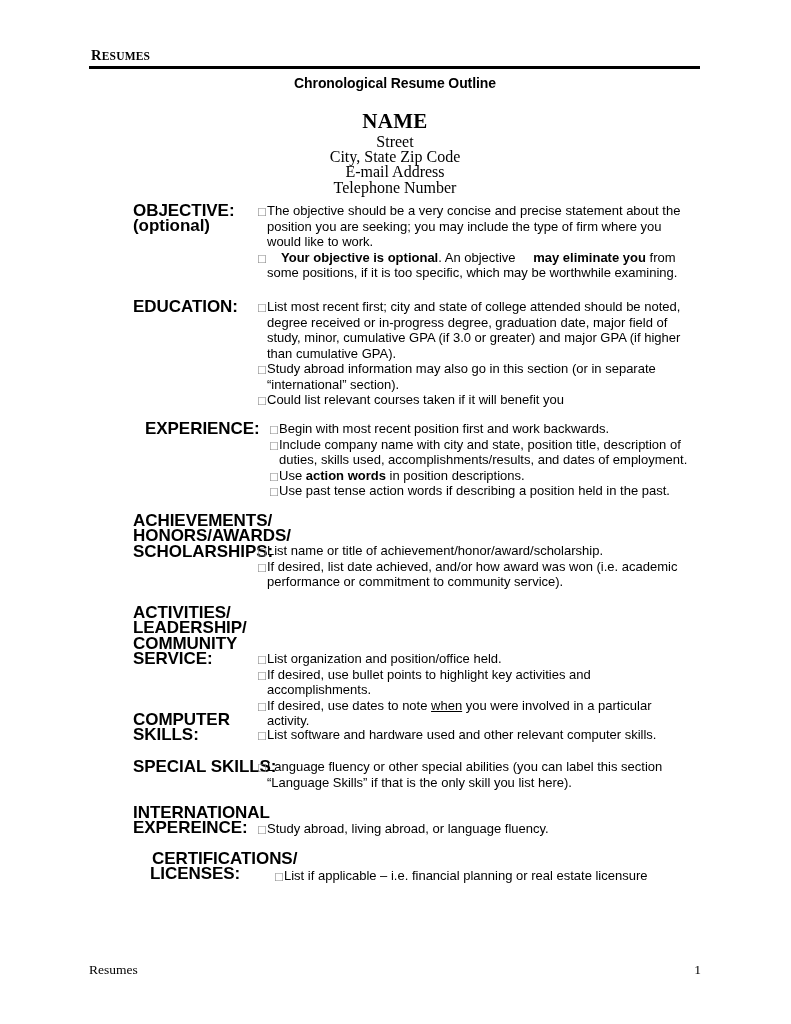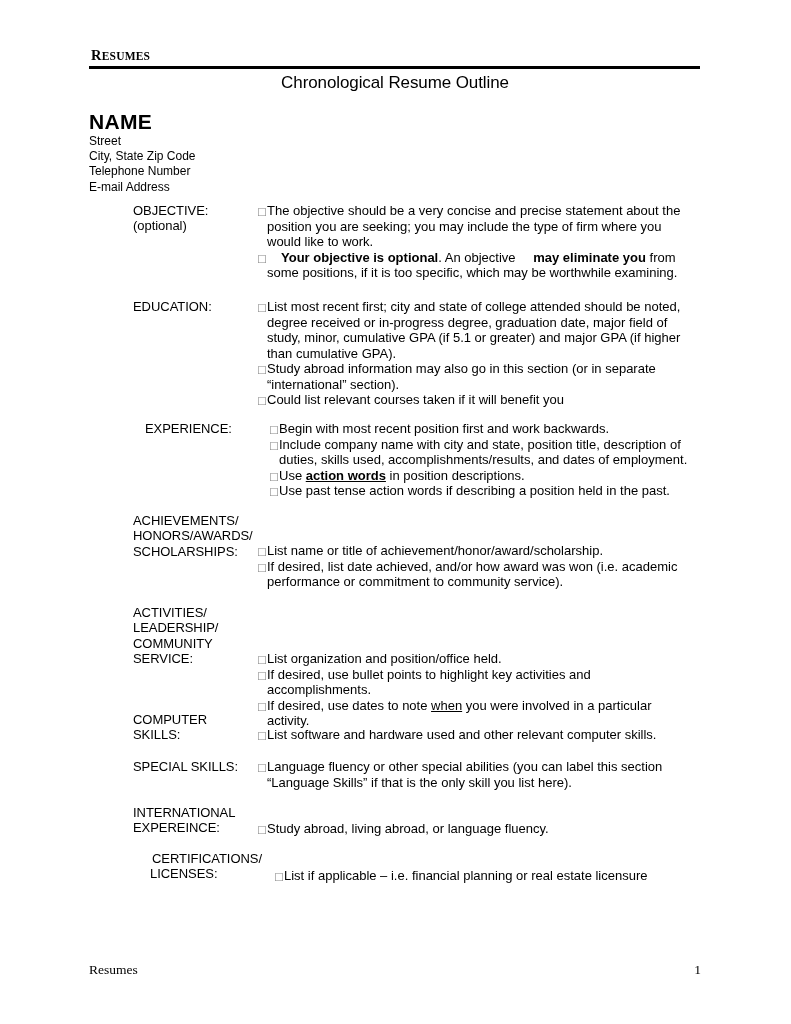--- a/index.html
+++ b/index.html
@@ -54,64 +54,65 @@
     background: #000;
   }
 
   
   .doc-title {
     position: absolute;
     left: 89px;
     top: 71px;
     width: 612px;
     text-align: center;
-    font-size: 17px;
-    font-weight: normal;
+    font-size: 14px;
+    font-weight: bold;
     line-height: 24px;
     letter-spacing: -0.1px;
   }
 
   
   .contact {
     position: absolute;
     left: 89px;
     top: 109px;
     width: 612px;
-    text-align: left;
+    text-align: center;
+    font-family: Liberation Serif, serif;
   }
   .contact-name {
     font-size: 21px;
     font-weight: bold;
     line-height: 25px;
     letter-spacing: 0.3px;
   }
   .contact-line {
-    font-size: 12px;
+    font-size: 16px;
     line-height: 15.2px;
   }
 
   
   .body-zone {
     position: absolute;
     left: 0;
     top: 203px;
     width: 791px;
   }
   .section {
     position: relative;
     display: block;
     width: 791px;
   }
   .section-label {
     position: absolute;
     left: 133px;
     top: 0;
     width: 124px;
-    font-size: 13px;
-    font-weight: normal;
+    font-size: 17px;
+    font-weight: bold;
     line-height: 15.4px;
     letter-spacing: -0.05px;
   }
   .section-label .lbl-line { display: block; white-space: nowrap; }
   .section-label .lbl-line.nudge { padding-left: 2px; }
 
   .section-body {
     margin-left: 257px;
     width: 440px;
     font-size: 13px;
@@ -128,21 +129,21 @@
     font-family: "DejaVu Sans", sans-serif;
     font-size: 10.5px;
     line-height: 10.5px;
     color: #8a8a8a;
     display: inline-block;
     width: 10px;
     text-indent: 0;
   }
   .b { font-weight: bold; margin-left: 14px; }
   .u { text-decoration: underline; }
-  .bu { font-weight: bold; text-decoration: underline; }
+  .bu { font-weight: bold; }
 
   
   .footer {
     position: absolute;
     left: 89px;
     top: 962px;
     width: 612px;
     font-family: "Liberation Serif", serif;
     font-size: 13.5px;
     line-height: 16px;
@@ -159,41 +160,41 @@
     <span class="header-label"><span class="cap">R</span><span class="smcp">ESUMES</span></span>
   </div>
   <div class="header-rule"></div>
 
   <div class="doc-title">Chronological Resume Outline</div>
 
   <div class="contact">
     <div class="contact-name">NAME</div>
     <div class="contact-line">Street</div>
     <div class="contact-line">City, State  Zip Code</div>
+    <div class="contact-line">E-mail Address</div>
     <div class="contact-line">Telephone Number</div>
-    <div class="contact-line">E-mail Address</div>
   </div>
 
   <div class="body-zone" id="body-zone">
       <div class="section" style="position: absolute; top: 0px; left: 0px;">
         <div class="section-label">
           <span class="lbl-line">OBJECTIVE:</span>
           <span class="lbl-line">(optional)</span>
         </div>
         <div class="section-body">
           <p class="bullet-item"><span class="glyph">□</span><span>The objective should be a very concise and precise statement about the position you are seeking; you may include the type of firm where you would like to work.</span></p>
           <p class="bullet-item"><span class="glyph">□</span><span class="b">Your objective is optional</span><span>.  An objective </span><span class="b">may eliminate you</span><span> from some positions, if it is too specific, which may be worthwhile examining.</span></p>
         </div>
       </div>
       <div class="section" style="position: absolute; top: 96px; left: 0px;">
         <div class="section-label">
           <span class="lbl-line">EDUCATION:</span>
         </div>
         <div class="section-body">
-          <p class="bullet-item"><span class="glyph">□</span><span>List most recent first; city and state of college attended should be noted, degree received or in-progress degree, graduation date, major field of study, minor, cumulative GPA (if 5.1 or greater) and major GPA (if higher than cumulative GPA).</span></p>
+          <p class="bullet-item"><span class="glyph">□</span><span>List most recent first; city and state of college attended should be noted, degree received or in-progress degree, graduation date, major field of study, minor, cumulative GPA (if 3.0 or greater) and major GPA (if higher than cumulative GPA).</span></p>
           <p class="bullet-item"><span class="glyph">□</span><span>Study abroad information may also go in this section (or in separate “international” section).</span></p>
           <p class="bullet-item"><span class="glyph">□</span><span>Could list relevant courses taken if it will benefit you</span></p>
         </div>
       </div>
       <div class="section" style="position: absolute; top: 218px; left: 12px;">
         <div class="section-label">
           <span class="lbl-line">EXPERIENCE:</span>
         </div>
         <div class="section-body">
           <p class="bullet-item"><span class="glyph">□</span><span>Begin with most recent position first and work backwards.</span></p>

